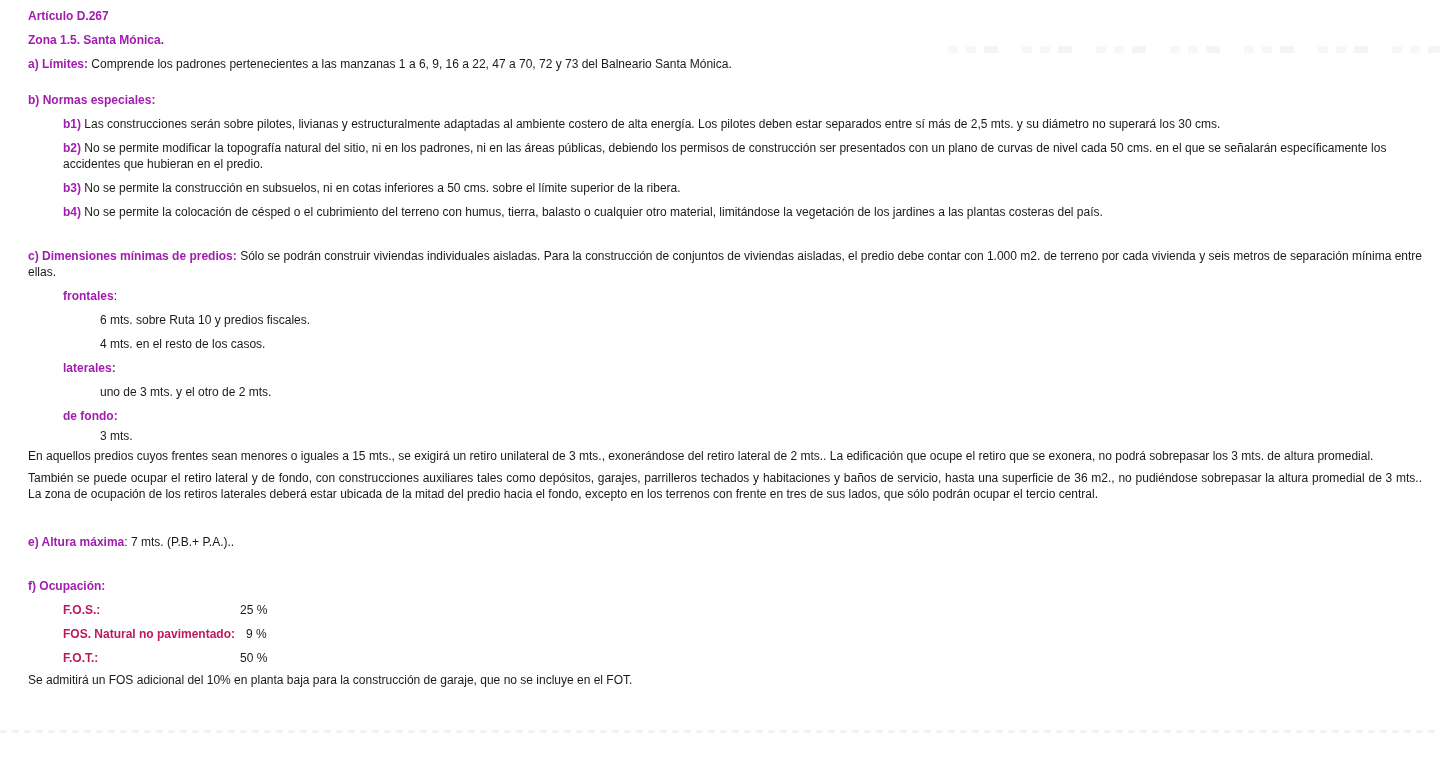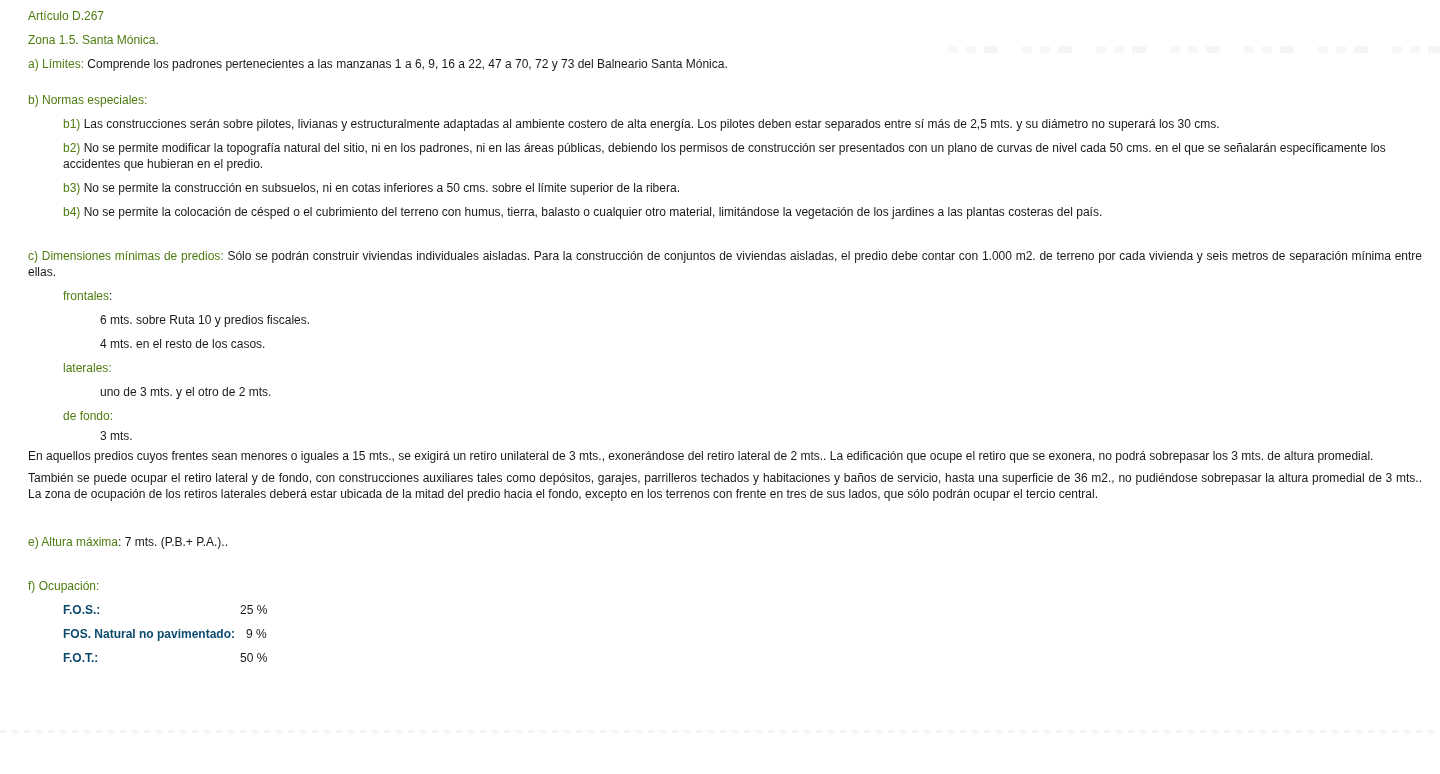--- a/index.html
+++ b/index.html
@@ -5,28 +5,28 @@
   html,body{margin:0;padding:0;}
   body{
     width:1440px;height:774px;overflow:hidden;background:#ffffff;
     font-family:"Liberation Sans","DejaVu Sans",sans-serif;
     font-size:12px;line-height:16px;color:#1a1a1a;
     -webkit-font-smoothing:antialiased;
   }
   .page{position:relative;width:1440px;height:774px;box-sizing:border-box;padding:0 18px 0 28px;}
   p{margin:0;}
   .line{min-height:16px;}
-  b,.bold{font-weight:400;color:#4d7c0f;}
+  b,.bold{font-weight:700;color:#a21caf;}
   .just{text-align:justify;}
   .ind1{padding-left:35px;}
   .ind2{padding-left:72px;}
   .mt4{margin-top:4px;}  .mt6{margin-top:6px;}  .mt8{margin-top:8px;}
   .mt18{margin-top:32px;} .mt28{margin-top:28px;} .mt32{margin-top:20px;}
   .frow{display:flex;margin-top:8px;min-height:16px;}
-  .flabel{width:177px;font-weight:700;color:#0c4a6e;}
+  .flabel{width:177px;font-weight:700;color:#be185d;}
   .fvalue{font-weight:400;}
   .nudge{padding-left:6px;}
   
   .artifact{position:absolute;pointer-events:none;}
   .artifact-top{
     top:38px;left:948px;right:0;height:7px;opacity:.85;
     background:repeating-linear-gradient(90deg,
       #f6f6f6 0 10px,#ffffff 10px 18px,
       #f6f6f6 18px 28px,#ffffff 28px 36px,
       #f3f3f3 36px 50px,#ffffff 50px 74px);
@@ -83,14 +83,15 @@
   </div>
   <div class="frow ind1">
     <b class="flabel">FOS. Natural no pavimentado:</b>
     <span class="fvalue nudge">9 %</span>
   </div>
   <div class="frow ind1">
     <b class="flabel">F.O.T.:</b>
     <span class="fvalue">50 %</span>
   </div>
 
+  <p class="line mt6">Se admitirá un FOS adicional del 10% en planta baja para la construcción de garaje, que no se incluye en el FOT.</p>
 
 </div>
 
 </body></html>

